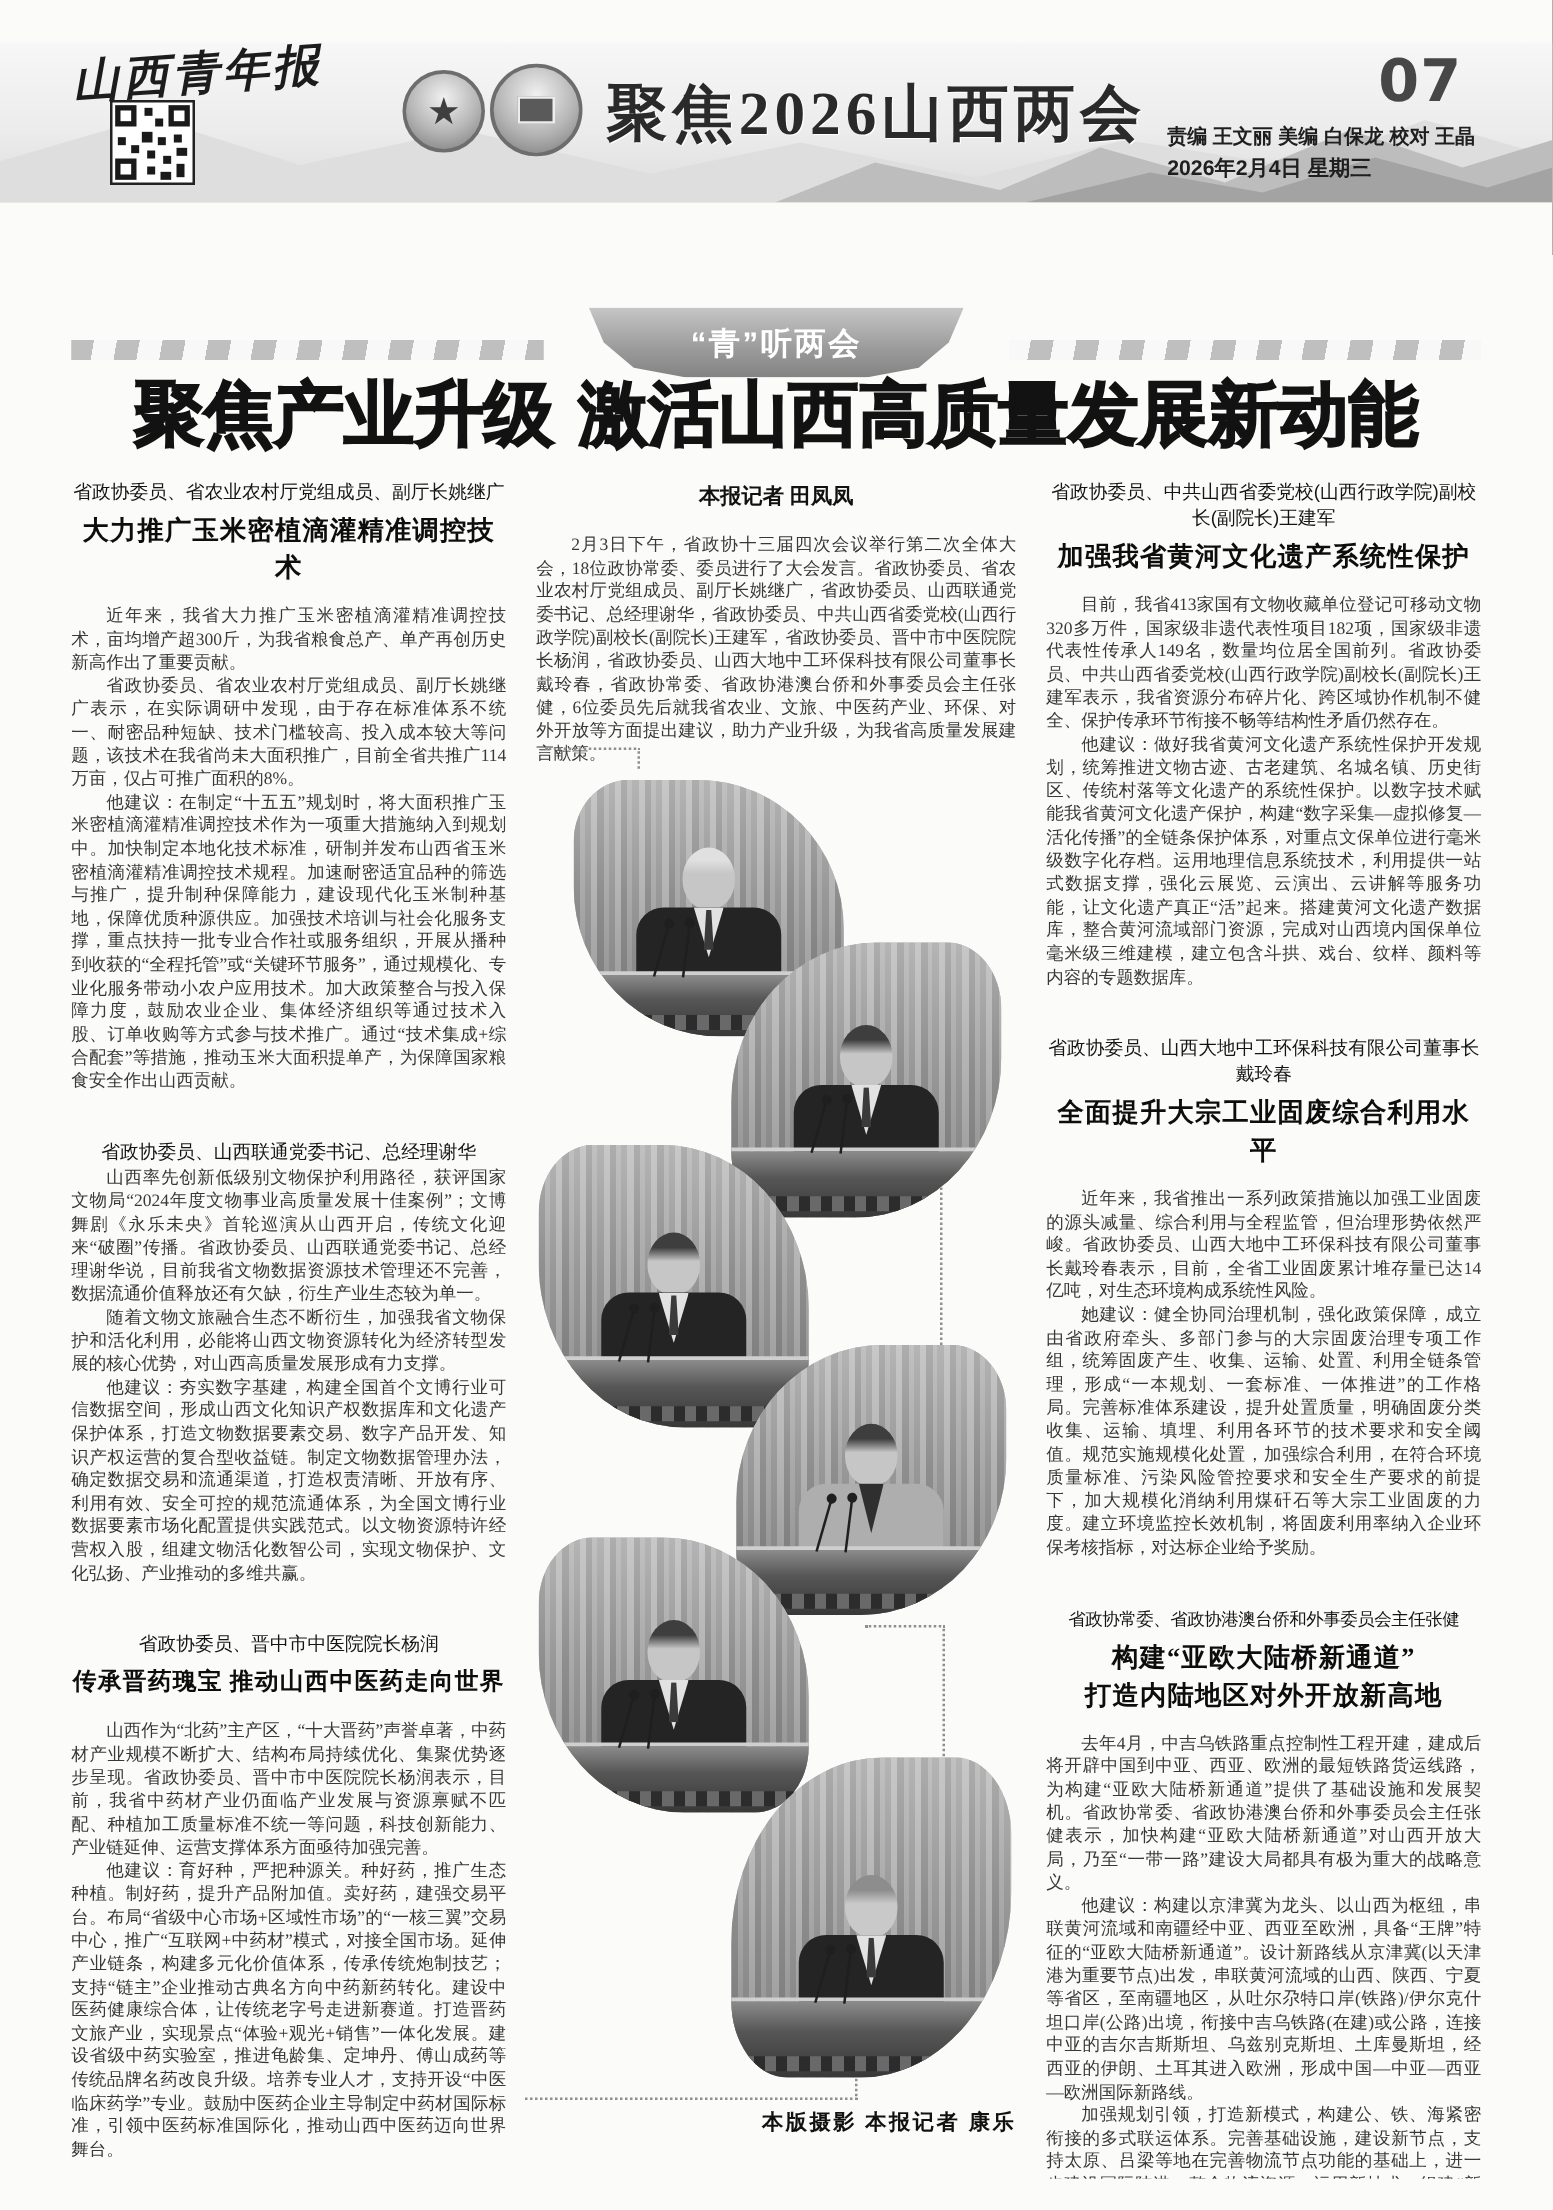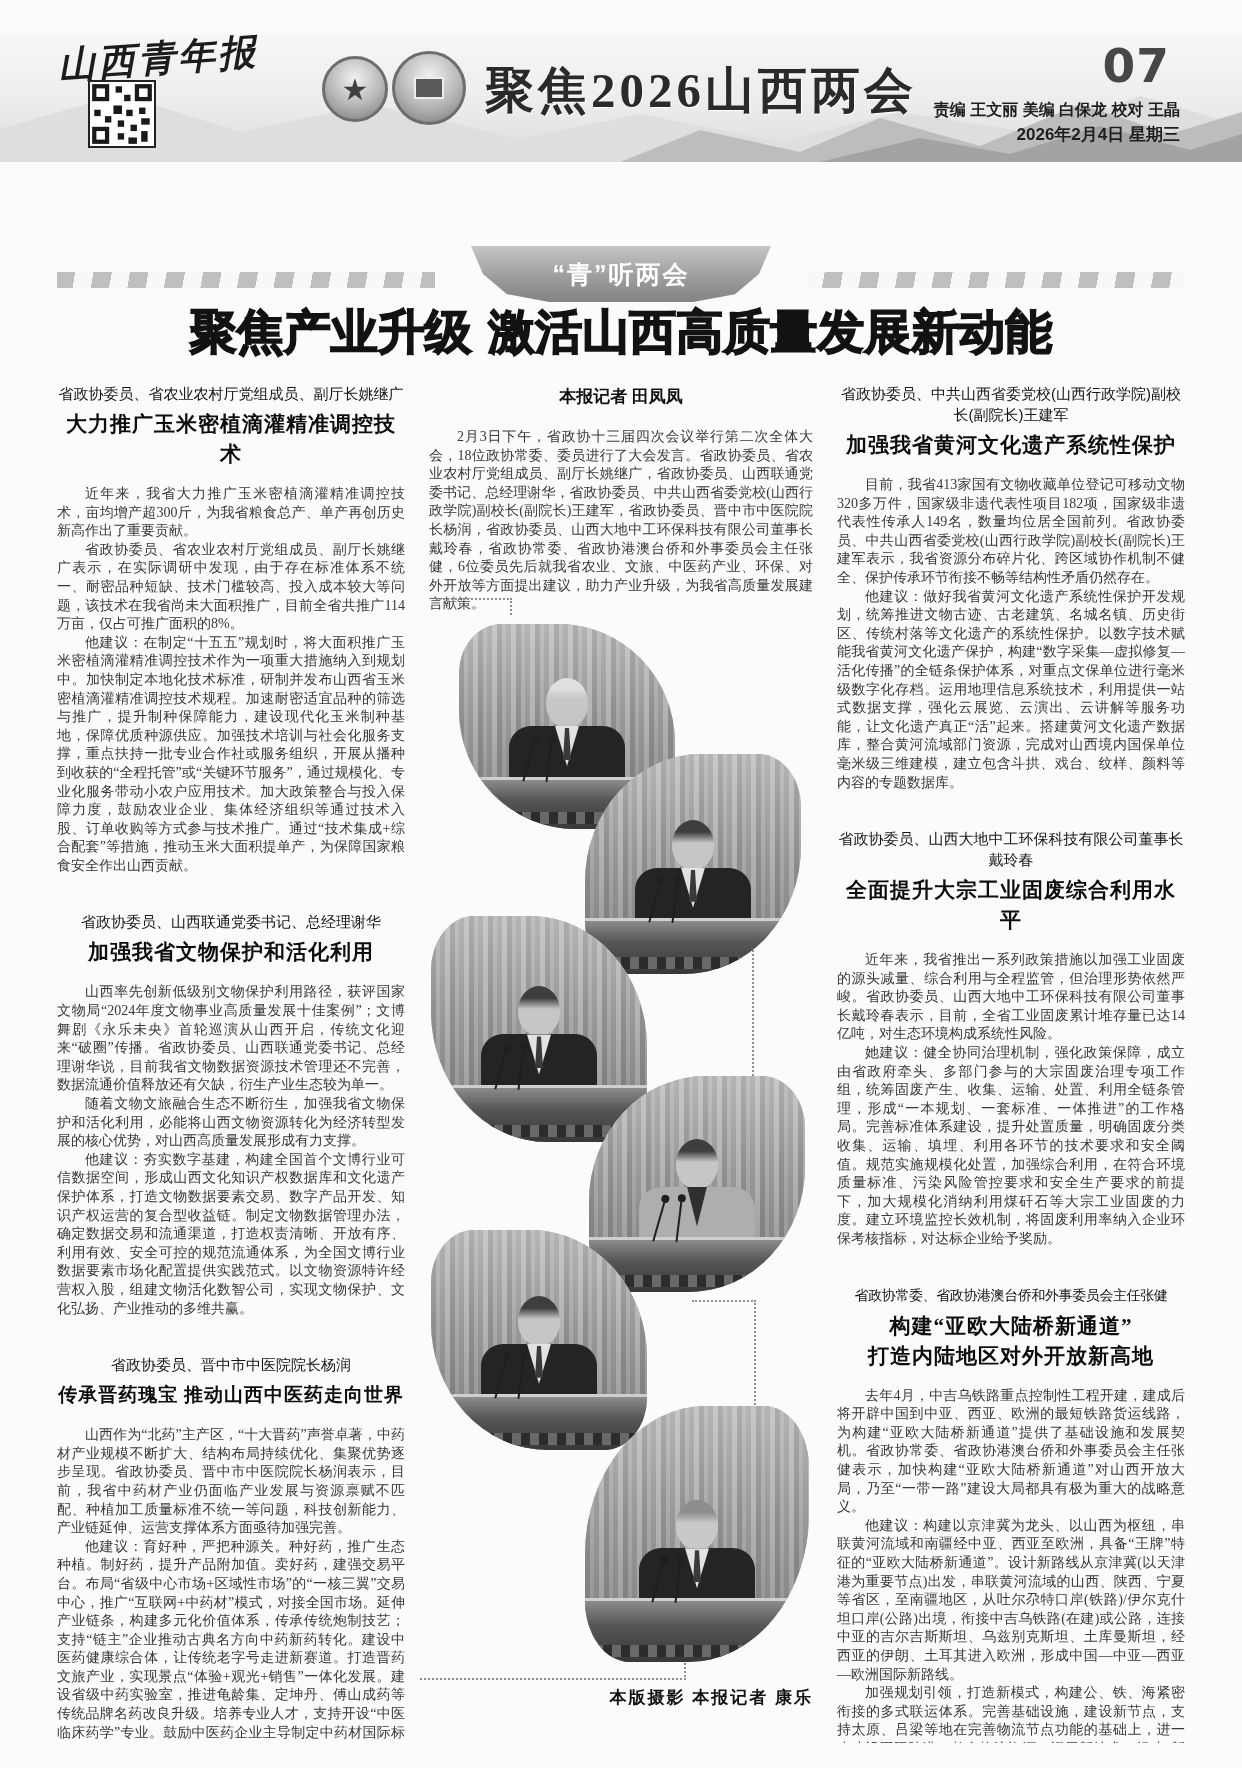--- a/index.html
+++ b/index.html
@@ -17,38 +17,38 @@
           background:radial-gradient(circle at 50% 32%,#f1f1f1 0%,#b5b5b5 55%,#777 100%);
           border:3px solid #6d6d6d;color:#3f3f3f;}
   .emblem.nat{left:322px;top:22px;width:60px;height:60px;font-size:30px;}
   .emblem.cppcc{left:392px;top:17px;width:68px;height:68px;}
   .emblem.cppcc .flag{width:26px;height:18px;background:#5a5a5a;border:2px solid #ededed;}
   .section-title{position:absolute;left:472px;top:24px;font-size:49px;font-weight:900;
                  letter-spacing:4px;color:#2a2a2a;font-family:"Liberation Serif",serif;
                  text-shadow:1px 1px 0 #ffffff;white-space:nowrap;margin-left:13px;}
   .page-number{position:absolute;right:72px;top:4px;font-size:47px;font-weight:900;color:#474747;
                font-family:"DejaVu Sans",sans-serif;letter-spacing:1px;}
-  .credits{position:absolute;right:62px;top:64px;text-align:right;font-family:"Liberation Sans",sans-serif;
+  .credits{position:absolute;right:62px;top:64px;text-align:left;font-family:"Liberation Sans",sans-serif;
            font-weight:bold;color:#1e1e1e;}
   .credits .staff{font-size:16px;line-height:24px;}
   .credits .date{font-size:17px;line-height:26px;}
 
   
   .stripeband{position:absolute;left:57px;right:57px;top:272px;height:16px;
               background:repeating-linear-gradient(100deg,#bfbfbf 0 18px,#f8f8f8 18px 36px);}
   .badge-gap{position:absolute;left:50%;top:266px;transform:translateX(-50%);width:372px;height:28px;background:#fbfbf9;}
   .badge{position:absolute;left:50%;top:246px;transform:translateX(-50%);width:300px;height:56px;
          background:linear-gradient(180deg,#c6c6c6 0%,#9a9a9a 60%,#838383 100%);
          clip-path:polygon(0 0,100% 0,96% 50%,88% 86%,74% 100%,26% 100%,12% 86%,4% 50%);
          display:flex;align-items:center;justify-content:center;
          font-family:"Liberation Sans",sans-serif;font-weight:bold;font-size:25px;color:#fff;letter-spacing:2px;}
 
   
   .main-headline{position:absolute;left:57px;top:297px;width:1128px;margin:0;text-align:center;
-                 font-family:"DejaVu Sans",sans-serif;font-weight:900;font-size:47px;line-height:70px;
+                 font-family:"DejaVu Sans",sans-serif;font-weight:900;font-size:56px;line-height:70px;
                  color:#121212;-webkit-text-stroke:1.6px #121212;letter-spacing:0px;white-space:nowrap;}
 
   
   .cols{position:absolute;left:57px;top:383px;width:1128px;height:1360px;display:flex;gap:24px;overflow:hidden;}
   .col{flex:0 0 348px;width:348px;}
   .col.mid{flex:0 0 384px;width:384px;position:relative;}
 
   .art + .art{margin-top:36px;}
   .kicker{font-family:"Liberation Sans",sans-serif;font-weight:normal;font-size:15px;line-height:21px;
           text-align:center;color:#141414;margin:0 0 2px;}
@@ -172,21 +172,20 @@
         <h2 class="art-title">大力推广玉米密植滴灌精准调控技术</h2>
         <div>
 
         <p class="body">近年来，我省大力推广玉米密植滴灌精准调控技术，亩均增产超300斤，为我省粮食总产、单产再创历史新高作出了重要贡献。</p>
             <p class="body">省政协委员、省农业农村厅党组成员、副厅长姚继广表示，在实际调研中发现，由于存在标准体系不统一、耐密品种短缺、技术门槛较高、投入成本较大等问题，该技术在我省尚未大面积推广，目前全省共推广114万亩，仅占可推广面积的8%。</p>
             <p class="body">他建议：在制定“十五五”规划时，将大面积推广玉米密植滴灌精准调控技术作为一项重大措施纳入到规划中。加快制定本地化技术标准，研制并发布山西省玉米密植滴灌精准调控技术规程。加速耐密适宜品种的筛选与推广，提升制种保障能力，建设现代化玉米制种基地，保障优质种源供应。加强技术培训与社会化服务支撑，重点扶持一批专业合作社或服务组织，开展从播种到收获的“全程托管”或“关键环节服务”，通过规模化、专业化服务带动小农户应用技术。加大政策整合与投入保障力度，鼓励农业企业、集体经济组织等通过技术入股、订单收购等方式参与技术推广。通过“技术集成+综合配套”等措施，推动玉米大面积提单产，为保障国家粮食安全作出山西贡献。</p>
           </div>
       </section>
       <section class="art">
         <div class="kicker">省政协委员、山西联通党委书记、总经理谢华</div>
-        <h2 class="art-title">加强我省文物保护和活化利用</h2>
         <div>
 
         <p class="body">山西率先创新低级别文物保护利用路径，获评国家文物局“2024年度文物事业高质量发展十佳案例”；文博舞剧《永乐未央》首轮巡演从山西开启，传统文化迎来“破圈”传播。省政协委员、山西联通党委书记、总经理谢华说，目前我省文物数据资源技术管理还不完善，数据流通价值释放还有欠缺，衍生产业生态较为单一。</p>
             <p class="body">随着文物文旅融合生态不断衍生，加强我省文物保护和活化利用，必能将山西文物资源转化为经济转型发展的核心优势，对山西高质量发展形成有力支撑。</p>
             <p class="body">他建议：夯实数字基建，构建全国首个文博行业可信数据空间，形成山西文化知识产权数据库和文化遗产保护体系，打造文物数据要素交易、数字产品开发、知识产权运营的复合型收益链。制定文物数据管理办法，确定数据交易和流通渠道，打造权责清晰、开放有序、利用有效、安全可控的规范流通体系，为全国文博行业数据要素市场化配置提供实践范式。以文物资源特许经营权入股，组建文物活化数智公司，实现文物保护、文化弘扬、产业推动的多维共赢。</p>
           </div>
       </section>
       <section class="art">
         <div class="kicker">省政协委员、晋中市中医院院长杨润</div>
         <h2 class="art-title long">传承晋药瑰宝 推动山西中医药走向世界</h2>

